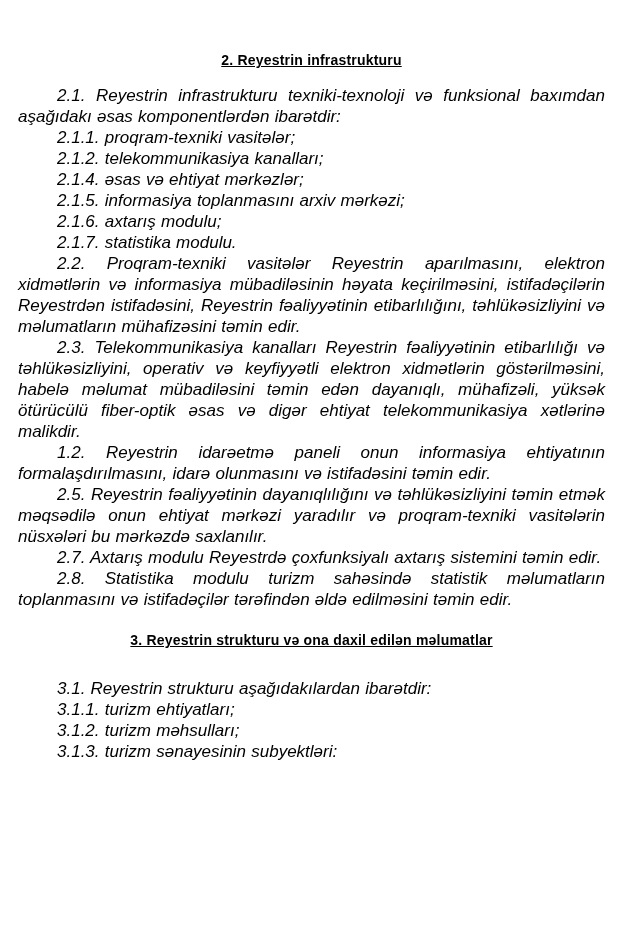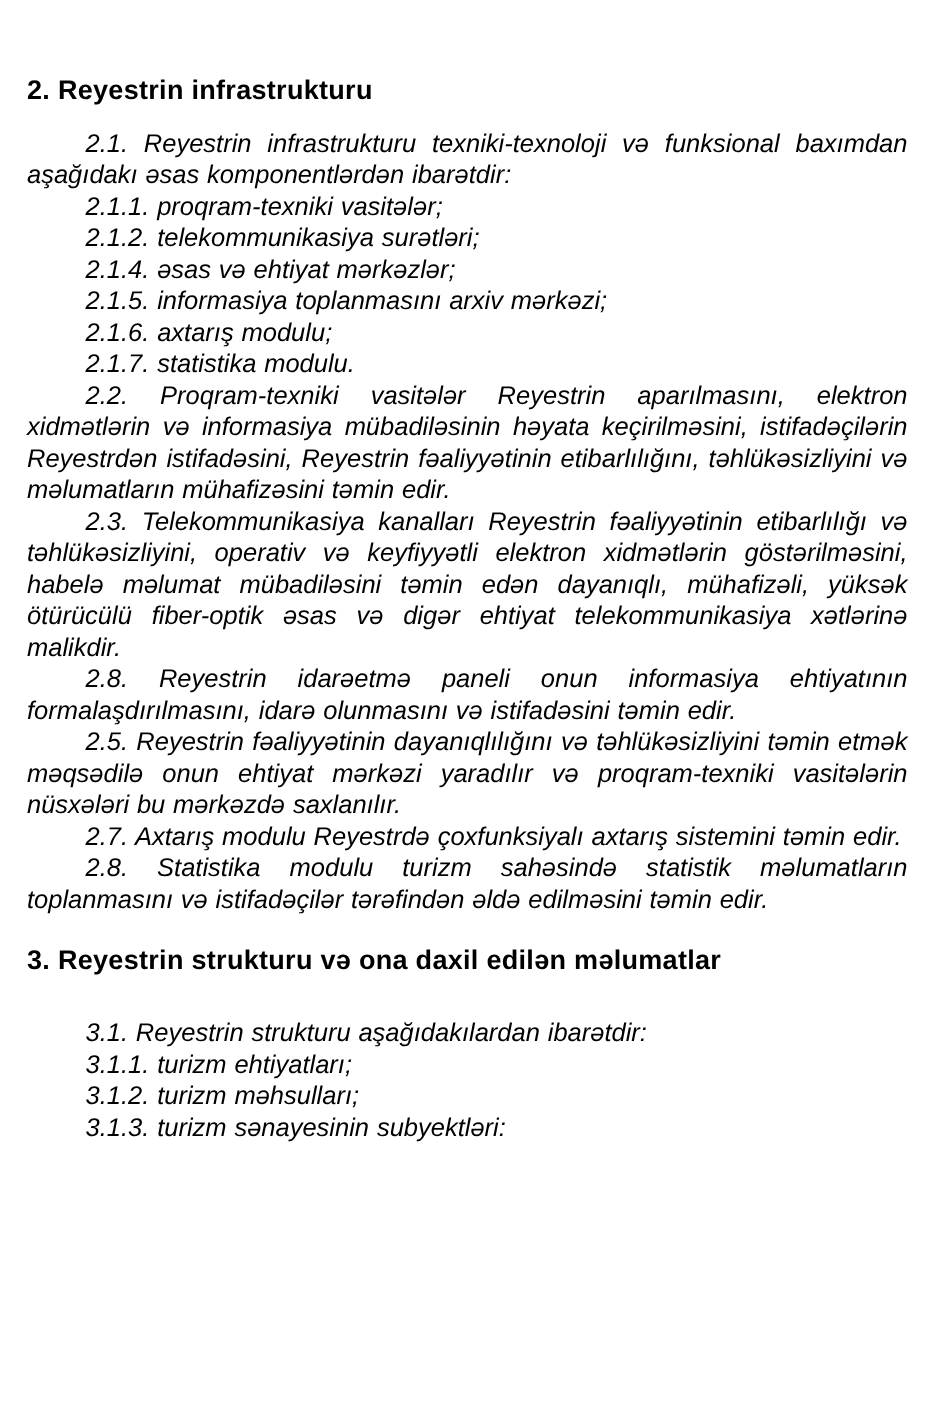--- a/index.html
+++ b/index.html
@@ -16,25 +16,27 @@
   }
   .page {
     box-sizing: border-box;
     width: 620px;
     height: 939px;
     padding: 50px 15px 0 18px;
     background: #ffffff;
     overflow: hidden;
   }
   .heading {
-    font-size: 18px;
+    font-size: 14px;
     font-weight: bold;
     letter-spacing: 0.2px;
+    text-align: center;
     line-height: 21px;
     margin: 0 0 14px 0;
+    text-decoration: underline;
   }
   .heading-3 {
     margin: 20px 0 27px 0;
   }
   .para {
     font-size: 17px;
     line-height: 21px;
     text-align: justify;
     text-indent: 39px;
     margin: 0;
@@ -44,28 +46,28 @@
 </style>
 </head>
 <body>
 
 <div class="page">
 
   <h2 class="heading">2. Reyestrin infrastrukturu</h2>
 
   <p class="para">2.1. Reyestrin infrastrukturu texniki-texnoloji və funksional baxımdan aşağıdakı əsas komponentlərdən ibarətdir:</p>
   <p class="para">2.1.1. proqram-texniki vasitələr;</p>
-  <p class="para">2.1.2. telekommunikasiya surətləri;</p>
+  <p class="para">2.1.2. telekommunikasiya kanalları;</p>
   <p class="para">2.1.4. əsas və ehtiyat mərkəzlər;</p>
   <p class="para">2.1.5. informasiya toplanmasını arxiv mərkəzi;</p>
   <p class="para">2.1.6. axtarış modulu;</p>
   <p class="para">2.1.7. statistika modulu.</p>
   <p class="para">2.2. Proqram-texniki vasitələr Reyestrin aparılmasını, elektron xidmətlərin və informasiya mübadiləsinin həyata keçirilməsini, istifadəçilərin Reyestrdən istifadəsini, Reyestrin fəaliyyətinin etibarlılığını, təhlükəsizliyini və məlumatların mühafizəsini təmin edir.</p>
   <p class="para">2.3. Telekommunikasiya kanalları Reyestrin fəaliyyətinin etibarlılığı və təhlükəsizliyini, operativ və keyfiyyətli elektron xidmətlərin göstərilməsini, habelə məlumat mübadiləsini təmin edən dayanıqlı, mühafizəli, yüksək ötürücülü fiber-optik əsas və digər ehtiyat telekommunikasiya xətlərinə malikdir.</p>
-  <p class="para">2.8. Reyestrin idarəetmə paneli onun informasiya ehtiyatının formalaşdırılmasını, idarə olunmasını və istifadəsini təmin edir.</p>
+  <p class="para">1.2. Reyestrin idarəetmə paneli onun informasiya ehtiyatının formalaşdırılmasını, idarə olunmasını və istifadəsini təmin edir.</p>
   <p class="para">2.5. Reyestrin fəaliyyətinin dayanıqlılığını və təhlükəsizliyini təmin etmək məqsədilə onun ehtiyat mərkəzi yaradılır və proqram-texniki vasitələrin nüsxələri bu mərkəzdə saxlanılır.</p>
   <p class="para">2.7. Axtarış modulu Reyestrdə çoxfunksiyalı axtarış sistemini təmin edir.</p>
   <p class="para">2.8. Statistika modulu turizm sahəsində statistik məlumatların toplanmasını və istifadəçilər tərəfindən əldə edilməsini təmin edir.</p>
 
   <h2 class="heading heading-3">3. Reyestrin strukturu və ona daxil edilən məlumatlar</h2>
 
   <p class="para">3.1. Reyestrin strukturu aşağıdakılardan ibarətdir:</p>
   <p class="para">3.1.1. turizm ehtiyatları;</p>
   <p class="para">3.1.2. turizm məhsulları;</p>
   <p class="para">3.1.3. turizm sənayesinin subyektləri:</p>

